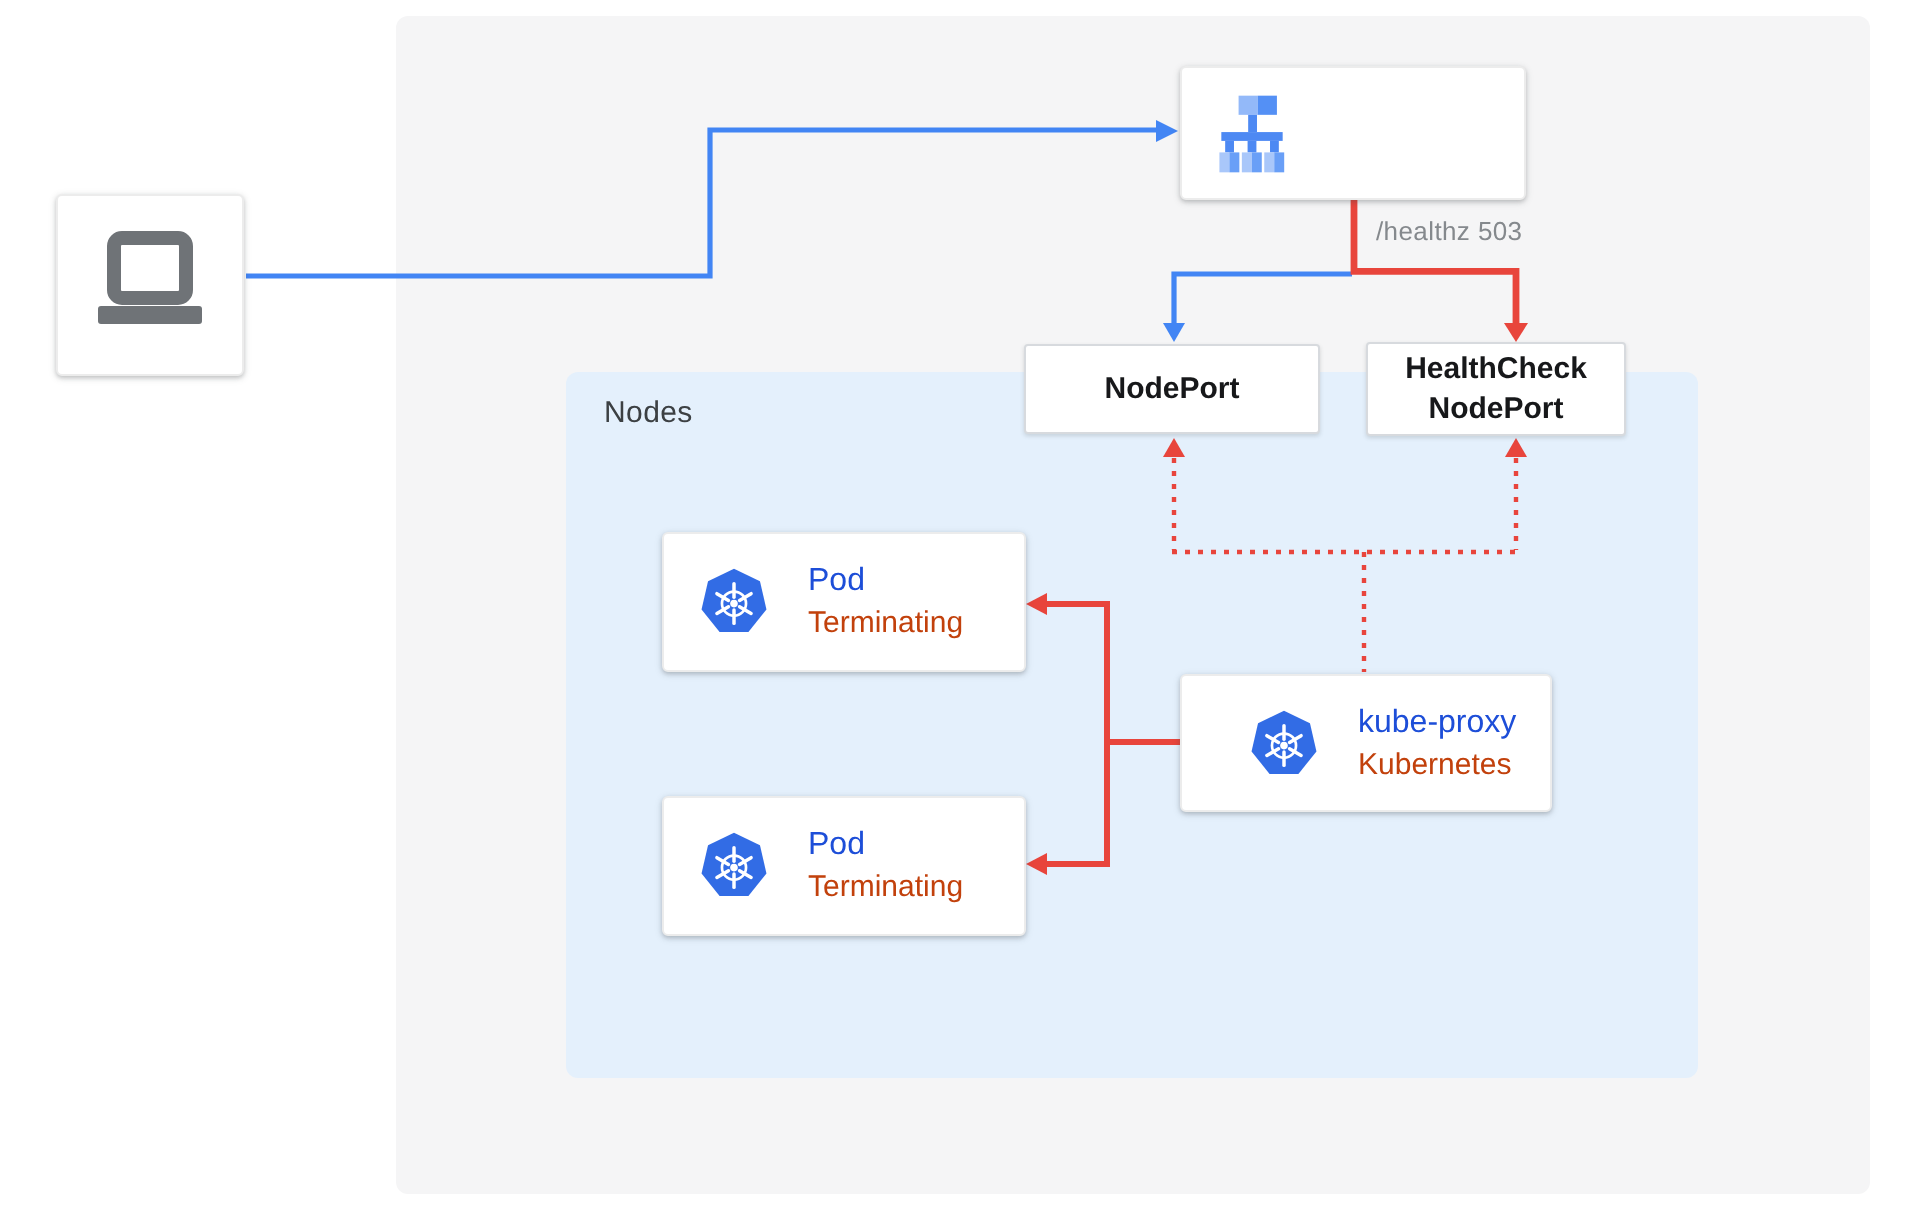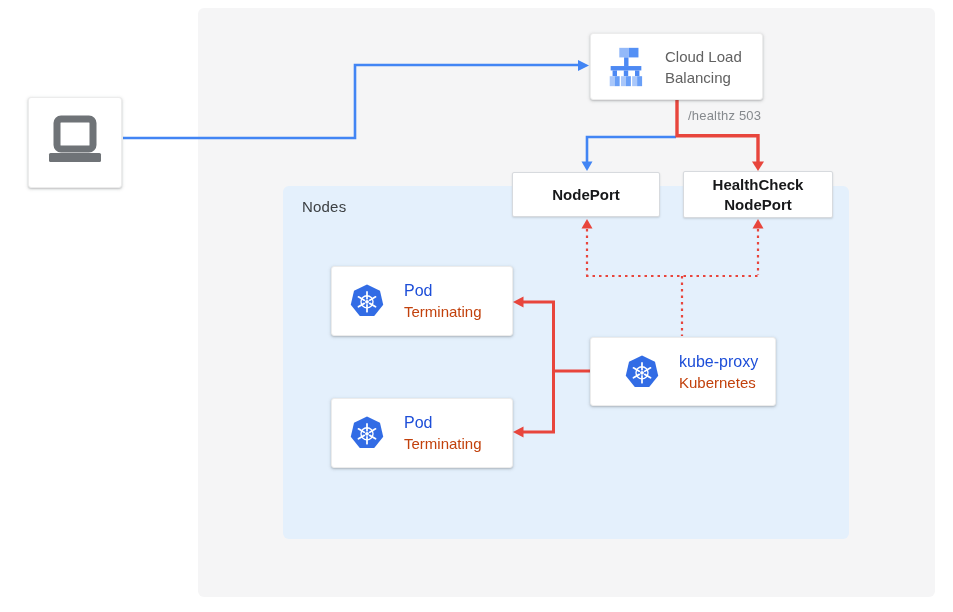--- a/index.html
+++ b/index.html
@@ -27,21 +27,21 @@
   .port-card{
     position:absolute;background:#ffffff;border:1px solid #d7dade;border-radius:2px;
     box-shadow:0 1px 2px rgba(60,64,67,.18);
     display:flex;flex-direction:column;align-items:center;justify-content:center;
     box-sizing:border-box;text-align:center;
     font-weight:bold;font-size:15px;color:#17181a;line-height:20px;
   }
   .client-card{left:28px;top:97px;width:94px;height:91px;justify-content:center;}
   .clb-card{left:590px;top:33px;width:173px;height:67px;padding-left:12px;}
   .nodeport-card{left:512px;top:172px;width:148px;height:45px;}
-  .hc-card{left:683px;top:171px;width:150px;height:47px;}
+  .hc-card{left:683px;top:171px;width:130px;height:47px;}
   .pod1-card{left:331px;top:266px;width:182px;height:70px;padding-left:16px;}
   .pod2-card{left:331px;top:398px;width:182px;height:70px;padding-left:16px;}
   .kproxy-card{left:590px;top:337px;width:186px;height:69px;padding-left:32px;}
   .card-text{margin-left:18px;}
   .card-title{font-size:16px;color:#1d4ed8;line-height:22px;}
   .card-sub{font-size:15px;color:#c2410c;line-height:20px;}
   .clb-title{font-size:15px;color:#616161;line-height:21px;margin-left:16px;}
   .healthz-label{
     left:688px;top:108px;font-size:13px;font-weight:normal;color:#85898d;letter-spacing:.2px;
   }
@@ -125,24 +125,20 @@
   <div class="card client-card">
     <svg class="laptop-icon">
         <use href="#sym-laptop"></use>
       </svg>
   </div>
 
   <div class="card clb-card">
     <svg class="clb-icon">
         <use href="#sym-clb"></use>
       </svg>
-    <div class="clb-title">
-      <div>Cloud Load</div>
-      <div>Balancing</div>
-    </div>
   </div>
 
   <div class="abs healthz-label">/healthz 503</div>
 
   <div class="port-card nodeport-card">
     <div>NodePort</div>
   </div>
 
   <div class="port-card hc-card">
     <div>HealthCheck</div>

